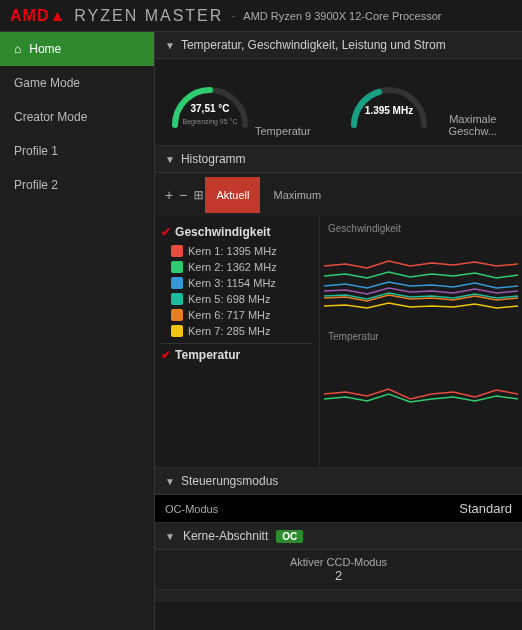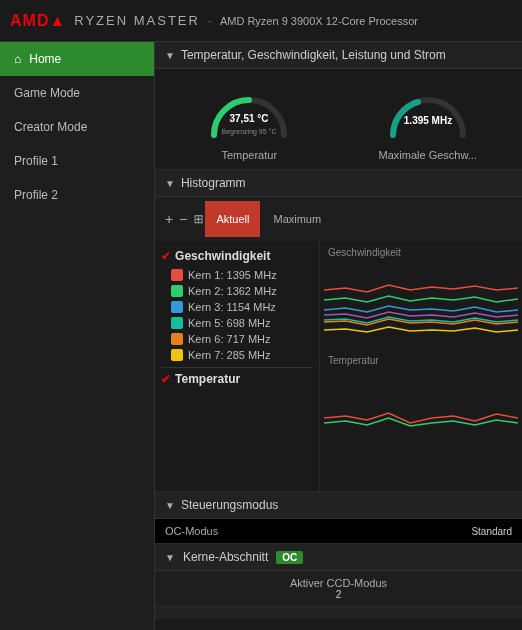--- a/index.html
+++ b/index.html
@@ -12,33 +12,33 @@
       color: #ccc;
       overflow: hidden;
     }
 
     
     .top-bar {
       background: #1a1a1a;
       display: flex;
       align-items: center;
       padding: 0 10px;
-      height: 42px;
+      height: 32px;
       border-bottom: 1px solid #333;
     }
     .amd-logo {
       color: #e8000d;
       font-weight: bold;
       font-size: 16px;
       letter-spacing: 1px;
       margin-right: 8px;
     }
     .ryzen-title {
       color: #aaa;
-      font-size: 13px;
+      font-size: 16px;
       letter-spacing: 2px;
       text-transform: uppercase;
     }
     .separator {
       color: #555;
       margin: 0 8px;
     }
     .processor-name {
       color: #aaa;
       font-size: 11px;
@@ -100,22 +100,22 @@
     
     .metrics-row {
       display: flex;
       padding: 8px 10px;
       gap: 10px;
       border-bottom: 1px solid #2a2a2a;
     }
     .metric-card {
       flex: 1;
       display: flex;
-      flex-direction: column;
-      align-items: center;
+      flex-direction: row;
+      align-items: flex-end;
     }
     .gauge-container {
       width: 90px;
       height: 70px;
       position: relative;
       display: flex;
       align-items: center;
       justify-content: center;
     }
     .gauge-label {
@@ -248,21 +248,21 @@
       justify-content: space-between;
       padding: 6px 10px;
       background: #000000;
     }
     .control-label {
       color: #aaa;
       font-size: 11px;
     }
     .control-value {
       color: #ccc;
-      font-size: 10px;
+      font-size: 13px;
     }
 
     
     .kerne-header {
       display: flex;
       align-items: center;
       gap: 8px;
       padding: 6px 10px;
       background: #222;
       border-bottom: 1px solid #333;

